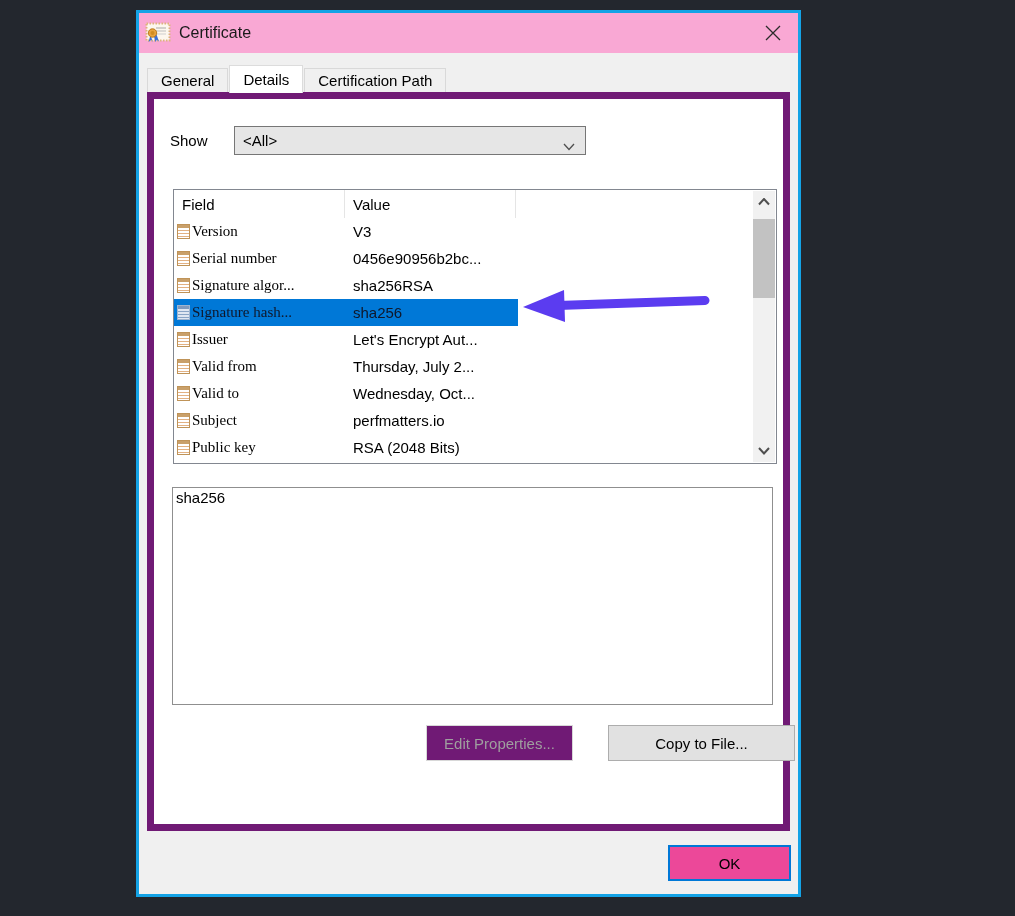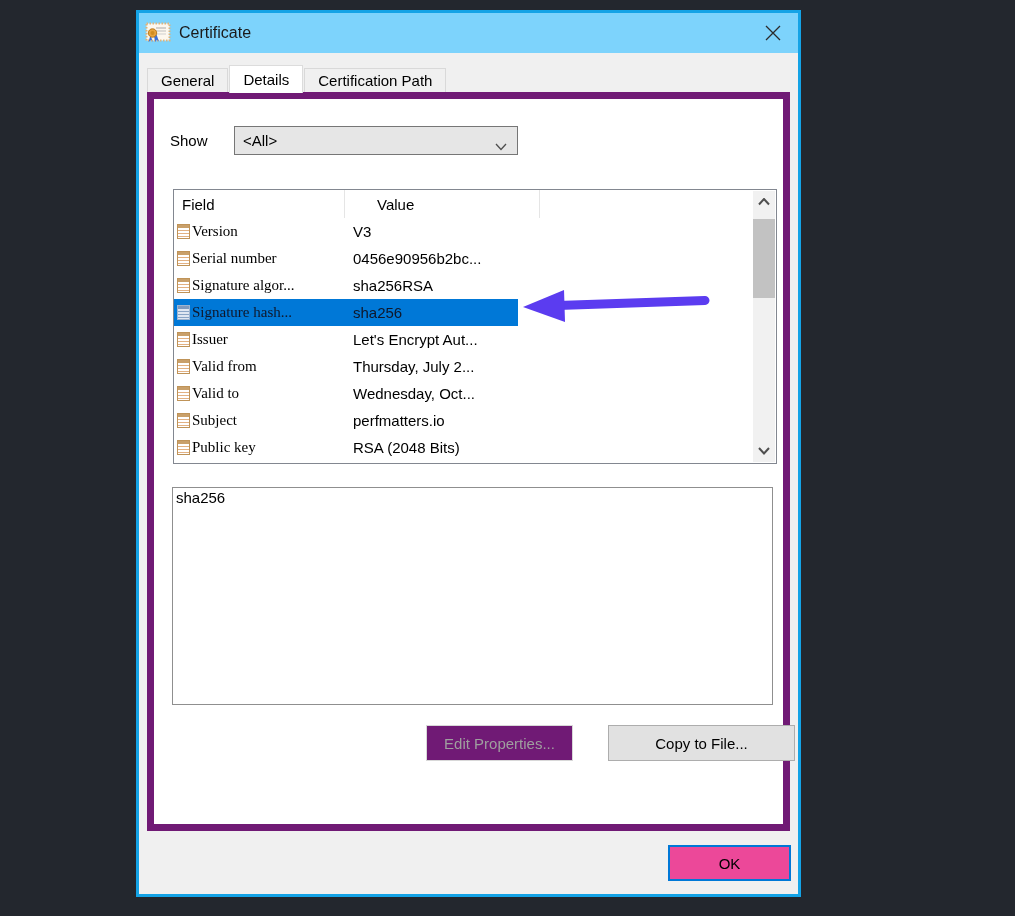--- a/index.html
+++ b/index.html
@@ -14,21 +14,21 @@
   }
 
   
   .dialog {
     position:absolute; left:136px; top:10px;
     width:665px; height:887px;
     border:3px solid #14a3e6;
     background:#f0f0f0;
   }
   .titlebar {
-    height:40px; background:#7dd3fc;
+    height:40px; background:#f9a8d4;
     display:flex; align-items:center;
     padding:0 12px 0 6px;
   }
   .title-text { font-size:16px; margin-left:8px; color:#1a1a1a; }
   .close-btn {
     margin-left:auto; width:26px; height:26px;
     display:flex; align-items:center; justify-content:center;
     cursor:default;
   }
 
@@ -52,36 +52,36 @@
 
   
   .page {
     position:absolute; left:8px; right:8px; top:79px; height:739px;
     background:#ffffff; border:7px solid #701a75; z-index:2;
   }
 
   .show-row { position:absolute; left:16px; top:27px; display:flex; align-items:center; }
   .show-label { width:64px; font-size:15px; }
   .combo {
-    width:284px; height:29px;
+    width:352px; height:29px;
     background:#e6e6e6; border:1px solid #767676;
     display:flex; align-items:center;
     padding:0 8px; font-size:15px;
     position:relative;
   }
   .combo .chev { position:absolute; right:10px; top:10px; }
 
   
   .listview {
     position:absolute; left:19px; top:90px;
     width:604px; height:275px;
     border:1px solid #828790; background:#fff;
     overflow:hidden;
   }
-  .lv-header { display:flex; height:28px; align-items:center;gap:24px; }
+  .lv-header { display:flex; height:28px; align-items:center; }
   .lv-h-cell { padding-left:8px; font-size:15px; height:100%; display:flex; align-items:center; border-right:1px solid #e5e5e5; }
   .lv-h-field { width:171px; }
   .lv-h-value { width:171px; }
   .lv-rows { position:absolute; left:0; top:28px; right:24px; }
   .lv-row { height:27px; display:flex; align-items:center; position:relative; width:344px; }
   .lv-row.selected { background:#0078d7; color:#0f172a; }
   .doc-icon {
     width:13px; height:15px; margin-left:3px;
     border:1px solid #bf9358; flex:0 0 auto;
     background:

